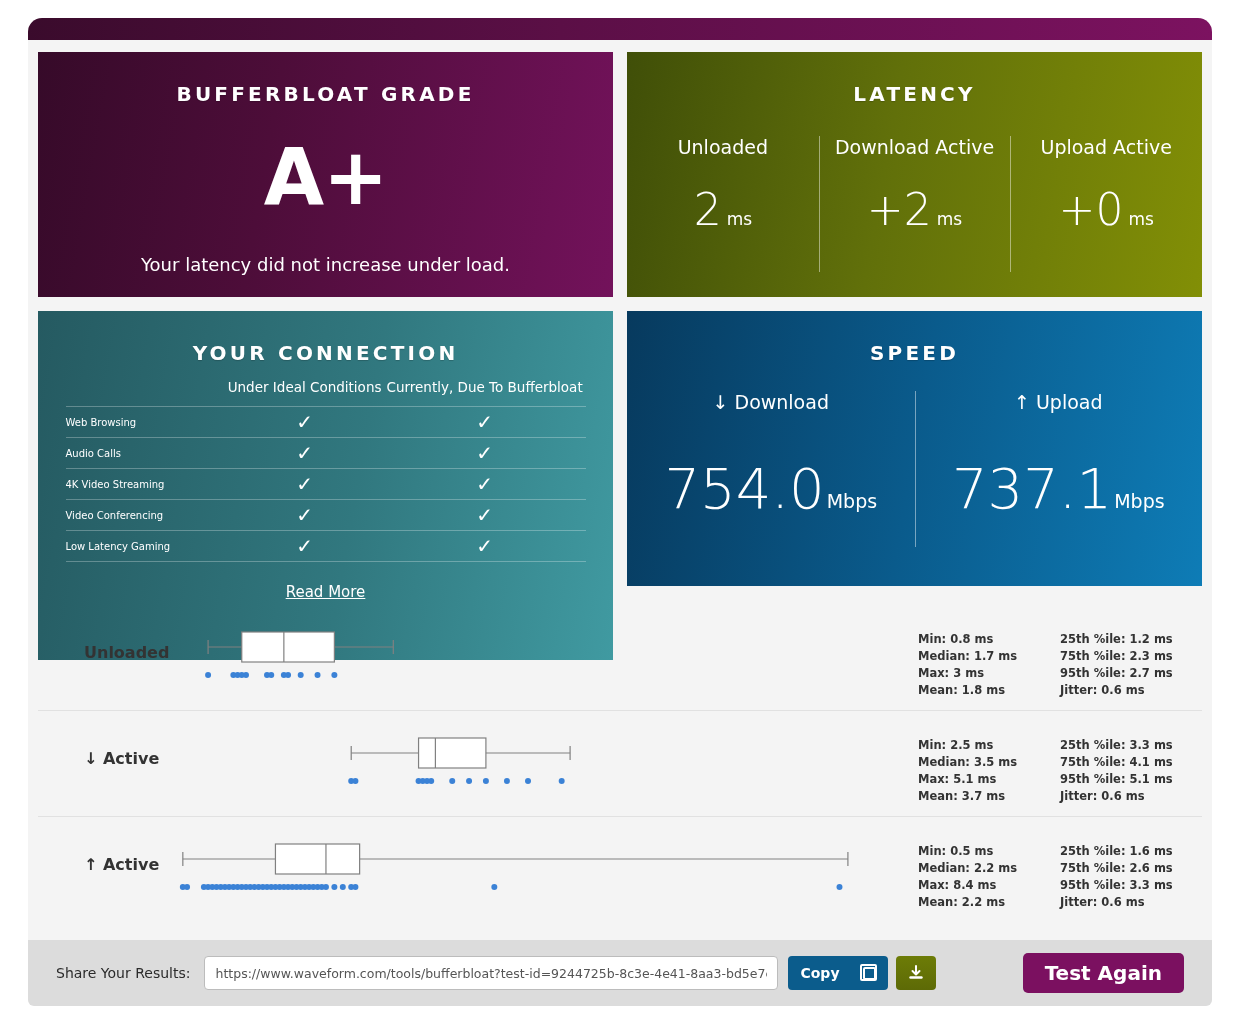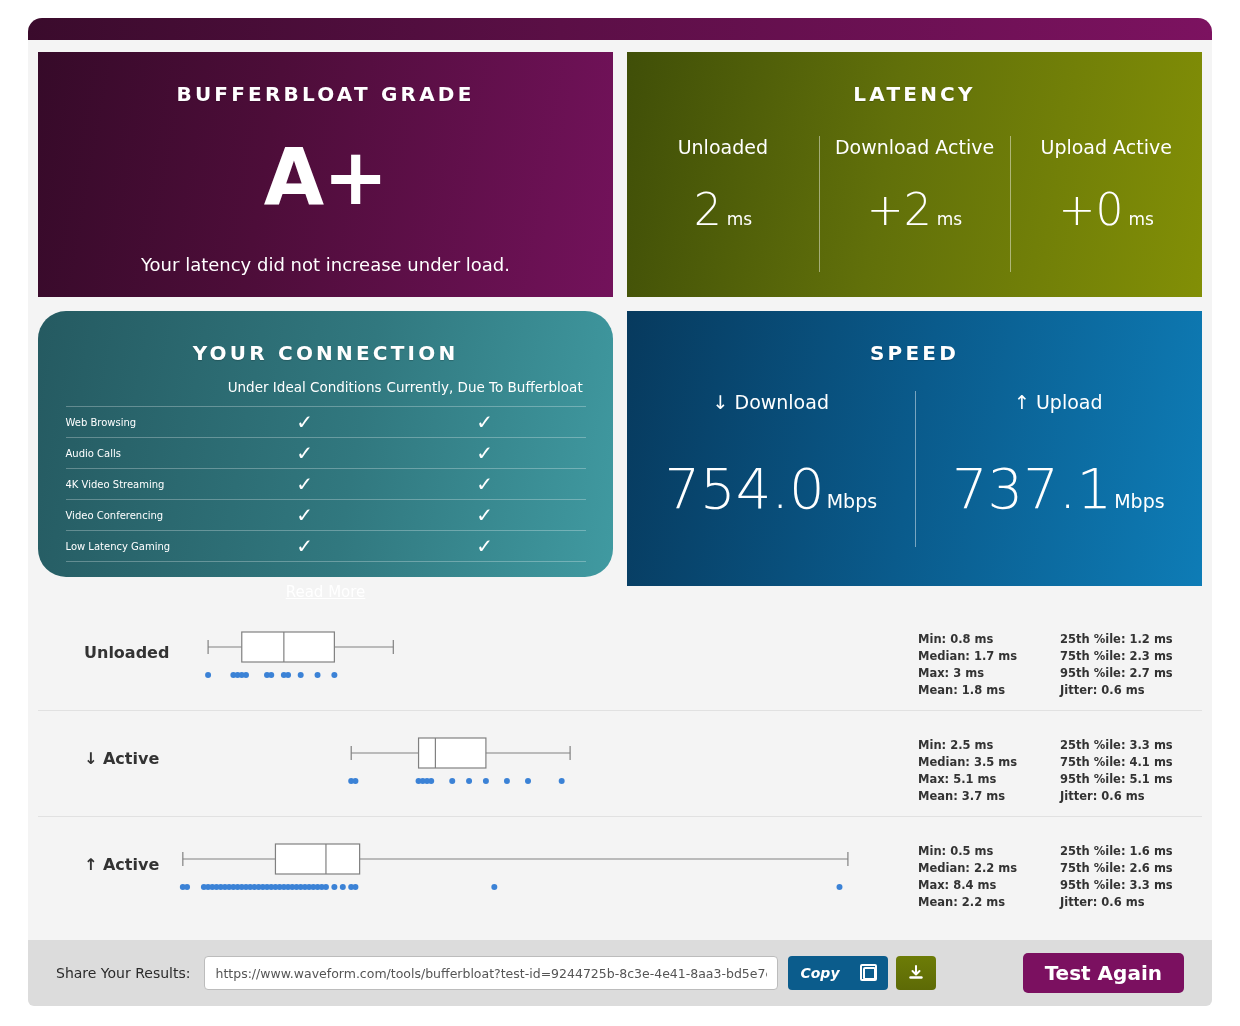--- a/index.html
+++ b/index.html
@@ -45,21 +45,21 @@
     grid-gap: 14px;
   }
 
   .panel {
     position: relative;
     color: #ffffff;
     padding: 14px 0 0 0;
   }
   .panel-grade   { height: 245px; background: linear-gradient(100deg, #360a29 0%, #4d0d39 40%, #73125b 100%); }
   .panel-latency { height: 245px; background: linear-gradient(100deg, #404f08 0%, #61700a 45%, #828f06 100%); }
-  .panel-conn    { height: 266px; background: linear-gradient(100deg, #255a61 0%, #31787f 55%, #409aa1 100%); border-radius: 28px; }
+  .panel-conn    { height: 349px; background: linear-gradient(100deg, #255a61 0%, #31787f 55%, #409aa1 100%); }
   .panel-speed   { height: 275px; background: linear-gradient(100deg, #073a5e 0%, #0a5b8c 50%, #0e7cb6 100%); }
 
   .panel-title {
     text-align: center;
     font-size: 20px;
     font-weight: bold;
     letter-spacing: 3.2px;
     margin-top: 16px;
     text-shadow: 0 1px 1px rgba(0,0,0,.18);
   }
@@ -215,21 +215,20 @@
     background: #0b5c8c;
     color: #ffffff;
     border: none;
     border-radius: 4px;
     padding: 0 12px;
     font-size: 14px;
     font-weight: bold;
     font-family: "DejaVu Sans", "Liberation Sans", sans-serif;
     display: flex; align-items: center; gap: 23px;
     cursor: pointer;
-    font-style: italic;
   }
   .dl-btn {
     margin-left: 8px;
     width: 40px; height: 34px;
     background: linear-gradient(180deg, #6d7c07 0%, #5d6a06 100%);
     border: none; border-radius: 4px;
     display: flex; align-items: center; justify-content: center;
     cursor: pointer;
   }
   .test-again {

